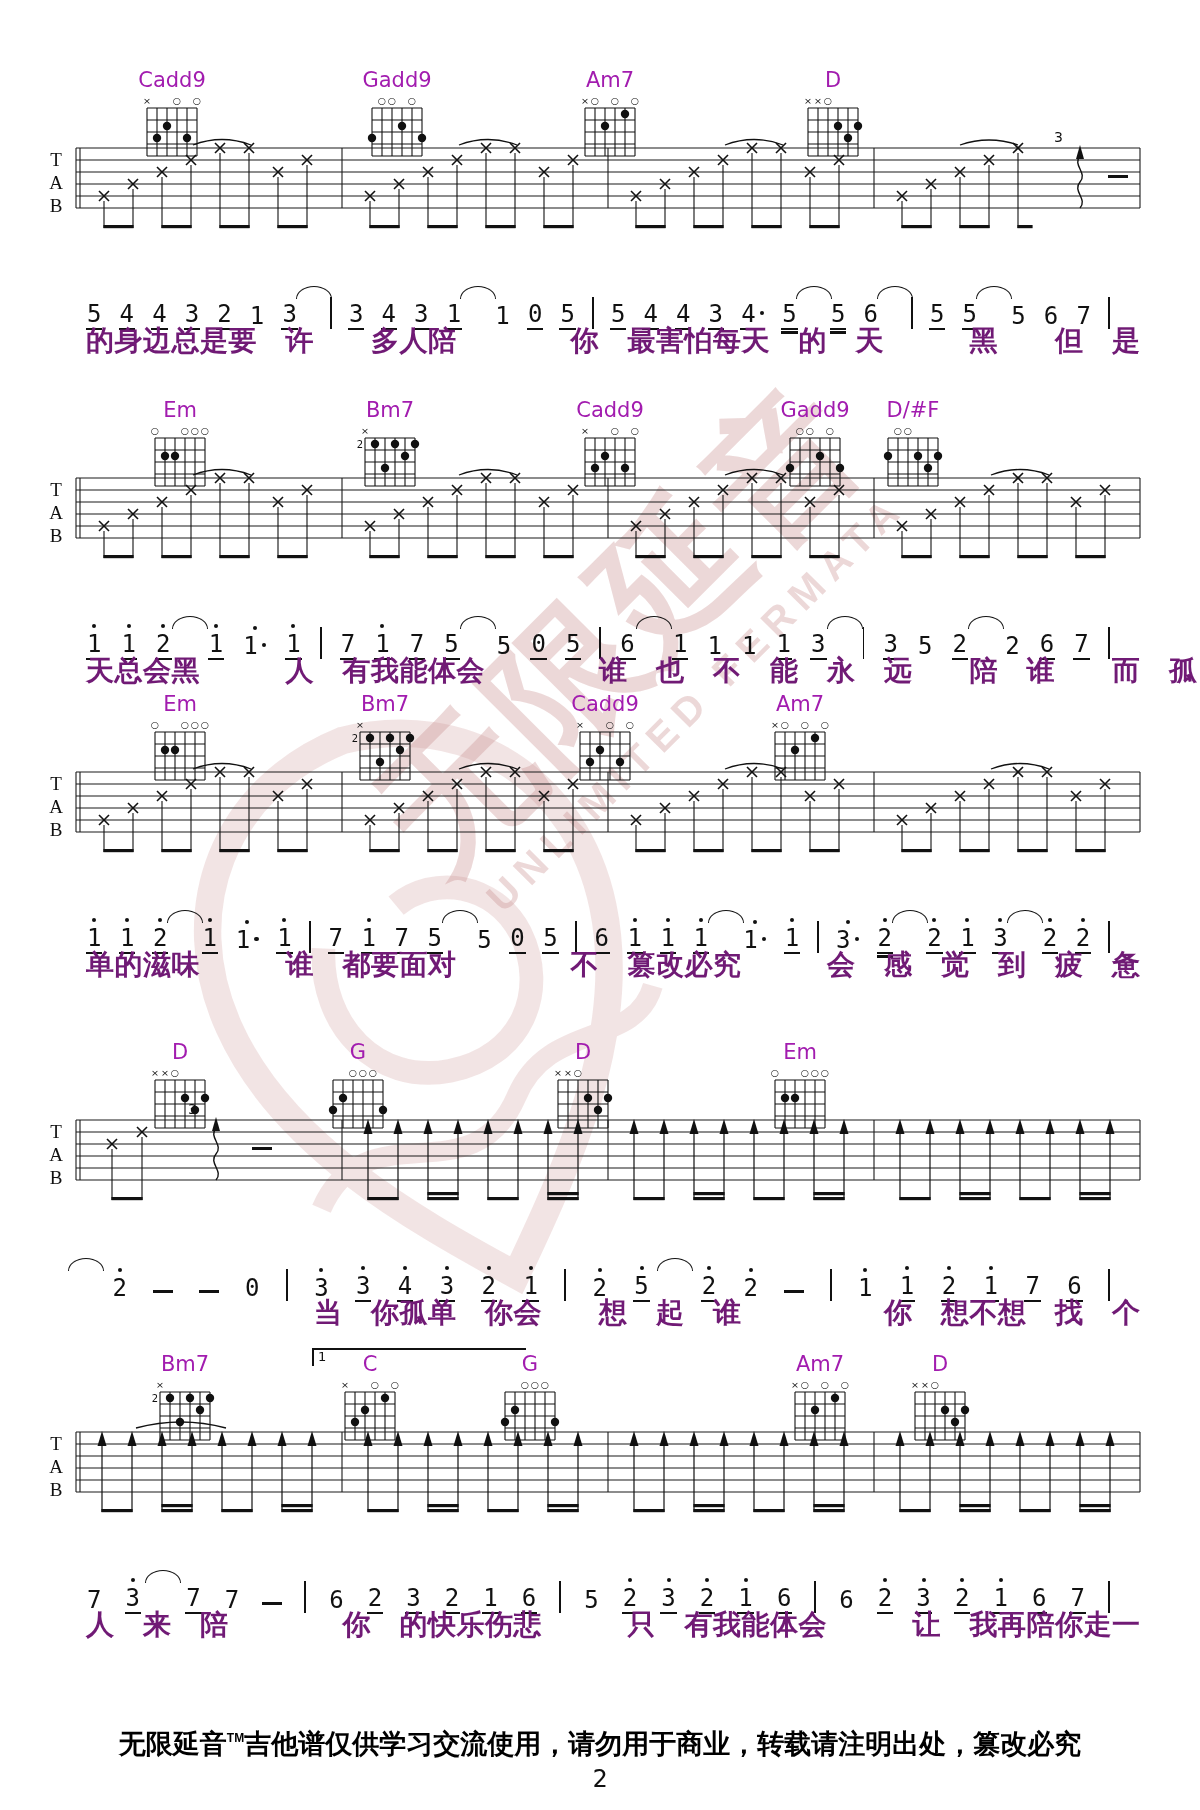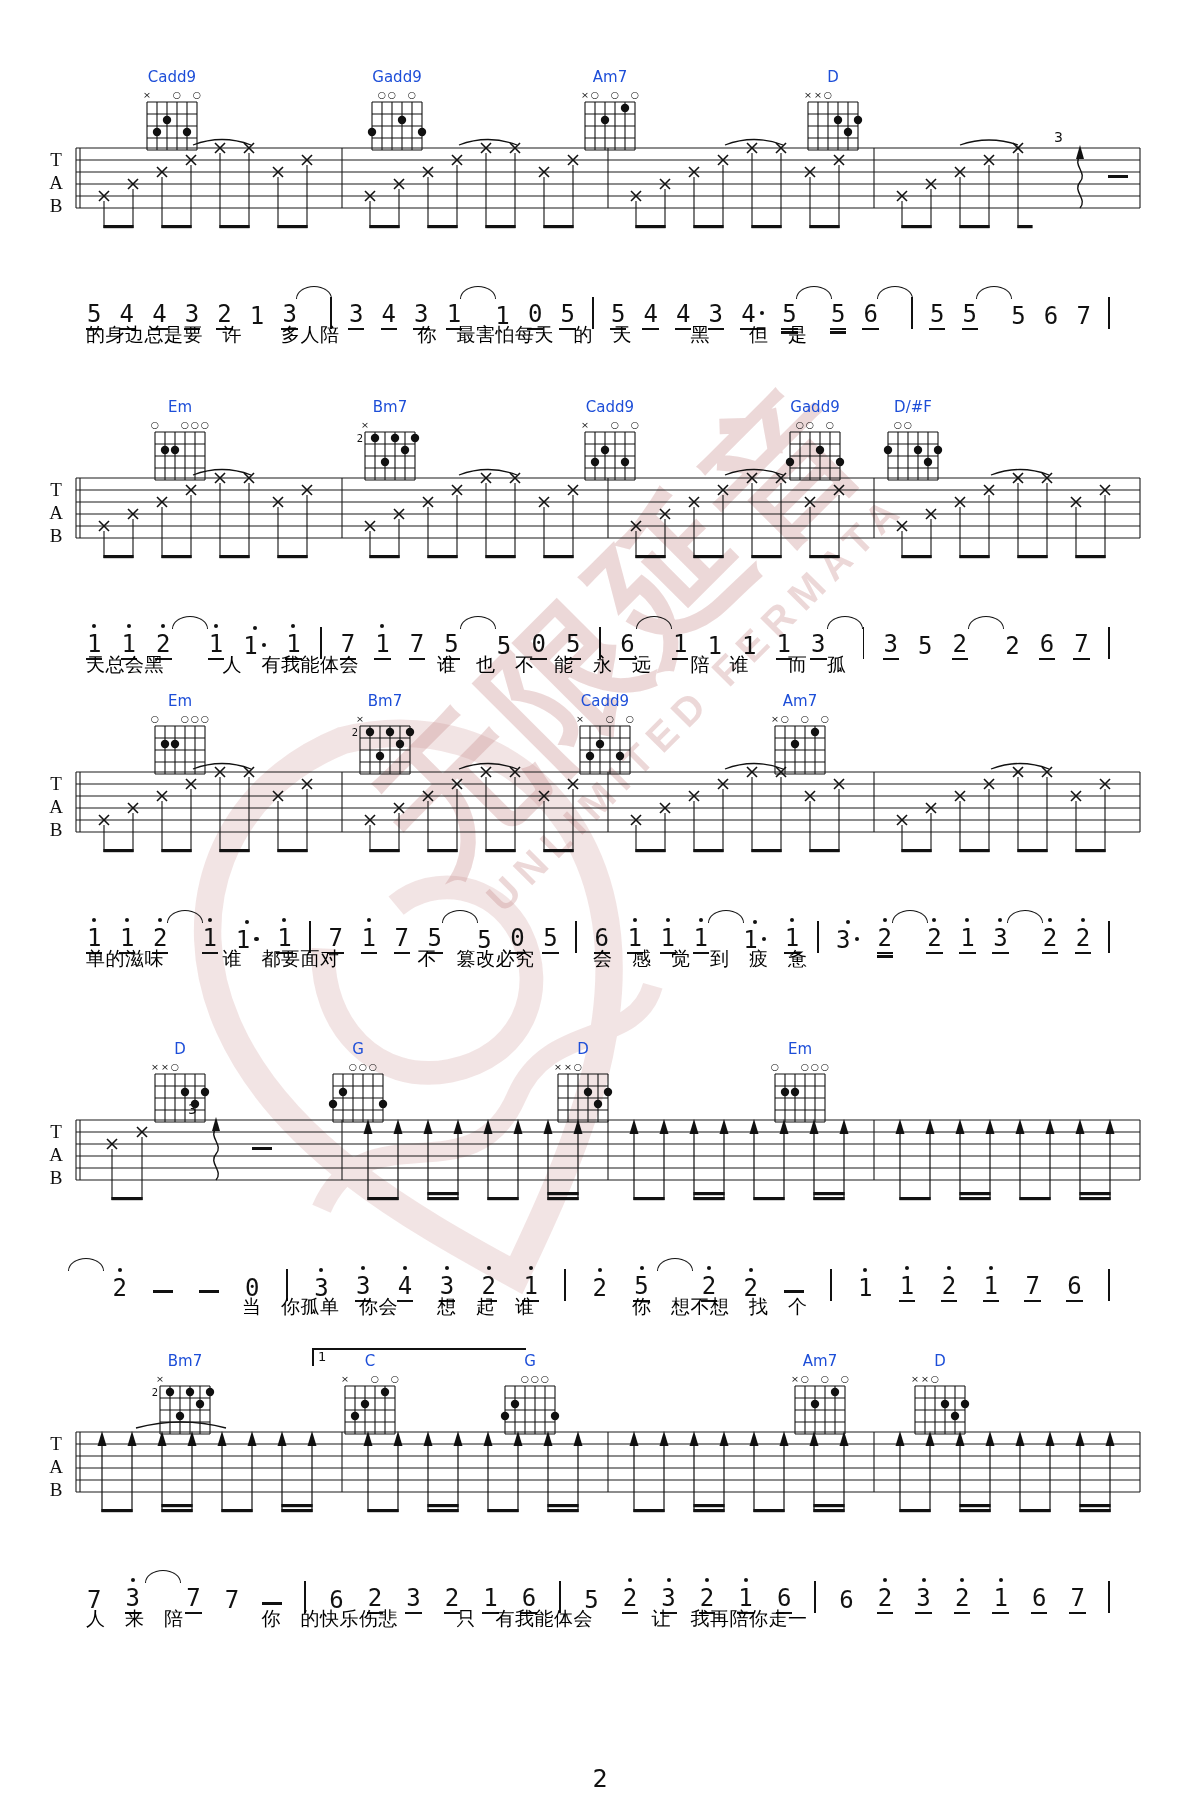--- a/index.html
+++ b/index.html
@@ -1,39 +1,39 @@
 <!DOCTYPE html>
 <html><head>
 <meta charset="utf-8">
 <style>
   html,body{margin:0;padding:0;background:#e8e8e8}
   .page{position:relative;width:1200px;height:1810px;background:#ffffff;overflow:hidden;
         font-family:"Liberation Sans",sans-serif;color:#111}
   #systems{position:absolute;inset:0;z-index:1}
   .system{position:absolute;left:0;width:1200px}
   .chord{position:absolute;top:0;width:70px;text-align:center}
-  .cname{font-size:15px;font-family:"DejaVu Sans",sans-serif;color:#1d4ed8;white-space:nowrap}
+  .cname{font-size:21px;font-family:"DejaVu Sans",sans-serif;color:#a21caf;white-space:nowrap}
   .cgrid svg{display:block;margin:2px auto 0}
   .staffwrap{position:absolute;top:64px;left:30px}
   .melody{position:absolute;top:216px;left:86px;width:1024px;height:46px;display:flex;
           justify-content:space-between;align-items:flex-end;
           font-family:"DejaVu Sans Mono","DejaVu Sans",monospace;font-size:24px;color:#111}
   .note{position:relative;line-height:1;padding:0 1px 2px}
   .u1,.u2{border-bottom:2.2px solid #111}
   .u2{position:relative}
   .u2::after{content:"";position:absolute;left:0;right:0;bottom:-5.5px;height:2.2px;background:#111}
   .od{position:absolute;top:-8px;left:50%;width:4px;height:4px;margin-left:-2px;border-radius:50%;background:#111}
   .ndot{display:inline-block;width:4.5px;height:4.5px;border-radius:50%;background:#111;margin-left:4px;vertical-align:7px}
   .bar{width:1.8px;height:32px;background:#111;align-self:flex-end;margin-bottom:1px}
   .mdash{width:20px;height:3px;background:#111;align-self:flex-end;margin-bottom:9px}
   .tie{width:0;height:44px;position:relative;align-self:flex-end}
   .tie::after{content:"";position:absolute;left:-18px;top:0;width:34px;height:12px;
               border:1.8px solid #111;border-bottom:none;border-radius:50% 50% 0 0/100% 100% 0 0}
-  .lyric{position:absolute;top:254px;left:86px;width:1080px;font-size:19px;white-space:pre;
-         color:#000000;letter-spacing:.5px;font-weight:400}
+  .lyric{position:absolute;top:254px;left:86px;width:1080px;font-size:28px;white-space:pre;
+         color:#701a75;letter-spacing:.5px;font-weight:700}
   .volta{position:absolute;top:-4px;height:16px;border-top:2px solid #111;border-left:2px solid #111}
   .volta span{position:absolute;left:4px;top:-1px;font-size:13px;font-family:"DejaVu Sans",sans-serif}
   .footer{position:absolute;top:1726px;left:0;width:100%;text-align:center;font-size:27px;
           font-weight:700;color:#000;z-index:1}
   .footer sup{font-size:12px;vertical-align:11px;letter-spacing:0}
   .pagenum{position:absolute;top:1764px;left:0;width:100%;text-align:center;font-size:25px;
            font-family:"DejaVu Sans Mono",monospace;z-index:1}
   .wm{position:absolute;inset:0;z-index:0;pointer-events:none}
   .wm-text{position:absolute;left:240px;top:545px;width:800px;text-align:center;
            transform:rotate(-45deg);color:#c98f8f;opacity:.34}
@@ -1611,15 +1611,18 @@
           <span class="note u1"><span class="dg">2</span><i class="od"></i></span>
           <span class="note u1"><span class="dg">1</span><i class="od"></i></span>
           <span class="note u1"><span class="dg">6</span></span>
           <span class="note u1"><span class="dg">7</span></span>
           <span class="bar"></span>
         </div>
         <div class="lyric">人　来　陪　　　　你　的快乐伤悲　　　只　有我能体会　　　让　我再陪你走一</div>
       </div>
     </div>
 
+  <div class="footer">
+    <span>无限延音</span><sup>TM</sup><span>吉他谱仅供学习交流使用，请勿用于商业，转载请注明出处，篡改必究</span>
+  </div>
   <div class="pagenum">2</div>
 
 </div>
 
 </body></html>

